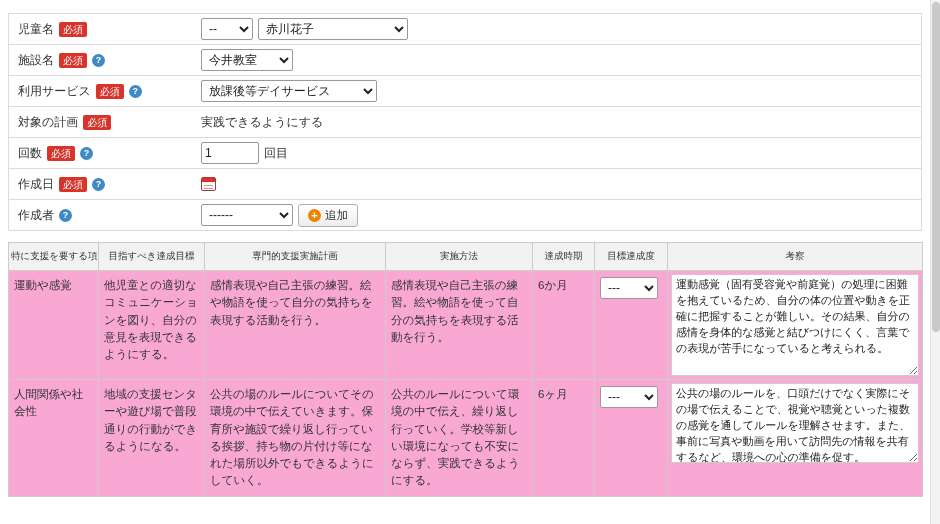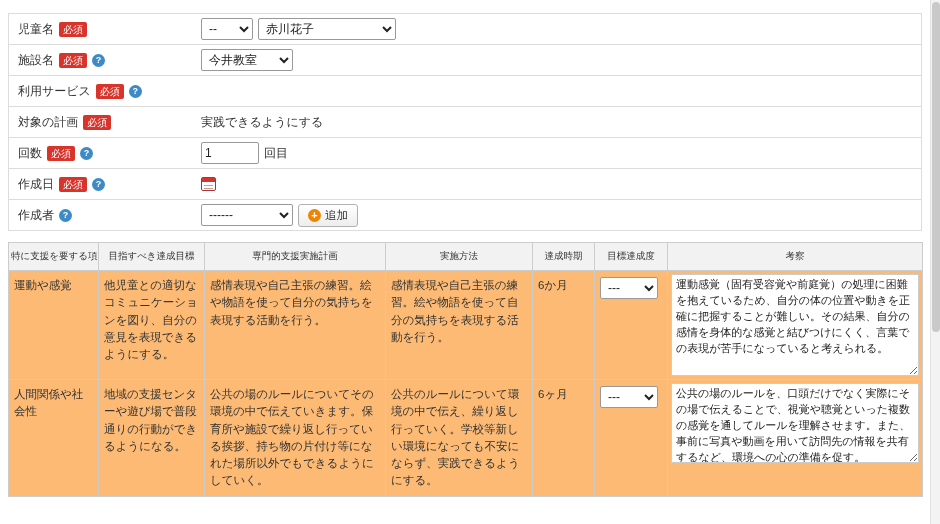--- a/index.html
+++ b/index.html
@@ -11,35 +11,35 @@
     display:flex;align-items:center;padding:0 9px;font-size:12.5px;color:#222;}
   .form{margin:13px 8px 0 8px;border:1px solid #dcdcdc;border-bottom:none;background:#fff;}
   .form-row{display:flex;align-items:center;border-bottom:1px solid #dcdcdc;min-height:31px;padding:3px 0;}
   .form-label{flex:0 0 192px;display:flex;align-items:center;gap:5px;padding-left:9px;font-size:12px;}
   .req{background:#d9342b;color:#fff;font-size:10px;padding:1px 4px;border-radius:2px;line-height:1.3;flex:0 0 auto;}
   .help{width:13px;height:13px;border-radius:50%;background:#3d8ac7;color:#fff;font-size:9px;font-weight:bold;
     display:inline-flex;align-items:center;justify-content:center;cursor:pointer;flex:0 0 auto;}
   .form-value{display:flex;align-items:center;gap:5px;font-size:12px;}
   select,input[type=text]{font-family:inherit;font-size:12px;height:22px;border:1px solid #999;
     border-radius:2px;background:#fff;color:#222;padding:0 3px;}
-  .w52{width:52px}.w150{width:138px}.w112{width:92px}.w176{width:176px}.w92{width:92px}.w58{width:58px}
+  .w52{width:52px}.w150{width:150px}.w112{width:92px}.w176{width:176px}.w92{width:92px}.w58{width:58px}
   .wi58{width:58px}.wi90{width:90px}
   .cal-icon{display:inline-block;width:15px;height:14px;border:1px solid #a33;border-radius:2px;
     background:#fff;position:relative;vertical-align:middle;cursor:pointer;}
   .cal-icon::before{content:"";position:absolute;top:0;left:0;right:0;height:4px;background:#d9342b;}
   .cal-icon::after{content:"";position:absolute;left:2px;right:2px;top:7px;height:1px;background:#c99;box-shadow:0 3px 0 #c99;}
   .add-btn{display:inline-flex;align-items:center;gap:4px;border:1px solid #b0b0b0;border-radius:3px;
     background:linear-gradient(#ffffff,#ededed);padding:3px 9px;font-size:11.5px;font-family:inherit;cursor:pointer;color:#333;}
   .add-ic{display:inline-flex;width:13px;height:13px;border-radius:50%;background:#f08300;color:#fff;
     font-size:11px;line-height:13px;align-items:center;justify-content:center;font-weight:bold;}
   .grid{margin:11px 8px 0 8px;border-collapse:collapse;width:914px;table-layout:fixed;}
   .grid th,.grid td{border:1px solid #ccc;}
   .grid th{background:#f2f2f2;font-size:9.5px;font-weight:normal;padding:7px 2px;text-align:center;
     white-space:nowrap;overflow:hidden;color:#333;}
-  .grid td{font-size:11.5px;padding:6px 5px;vertical-align:top;line-height:1.5;background:#fdba74;}
+  .grid td{font-size:11.5px;padding:6px 5px;vertical-align:top;line-height:1.5;background:#f9a8d4;}
   .grid td.ta-cell{padding:3px;}
   .grid td.sel-cell{text-align:left;}
   textarea{width:100%;display:block;font-family:inherit;font-size:11px;line-height:1.45;
     border:1px solid #ccc;padding:2px 4px;resize:both;color:#222;}
   textarea::-webkit-scrollbar{width:9px;}
   textarea::-webkit-scrollbar-track{background:#f0f0f0;}
   textarea::-webkit-scrollbar-thumb{background:#8d8d8d;border:1px solid #f0f0f0;}
   .h100{height:102px;}.h80{height:80px;}
   .scrollbar{position:absolute;top:0;right:0;width:10px;height:524px;background:#f3f3f3;border-left:1px solid #e2e2e2;}
   .scroll-thumb{position:absolute;top:2px;left:1px;width:8px;height:330px;background:#c9c9c9;border-radius:4px;}
@@ -80,20 +80,25 @@
             <option>今井教室</option>
           </select>
         </div>
       </div>
 
       <div class="form-row">
         <div class="form-label">
           <span>利用サービス</span>
           <span class="req">必須</span>
           <span class="help">?</span>
+        </div>
+        <div class="form-value">
+          <select class="w176">
+            <option>放課後等デイサービス</option>
+          </select>
         </div>
       </div>
 
       <div class="form-row">
         <div class="form-label">
           <span>対象の計画</span>
           <span class="req">必須</span>
         </div>
         <div class="form-value">
           <span>実践できるようにする</span>

